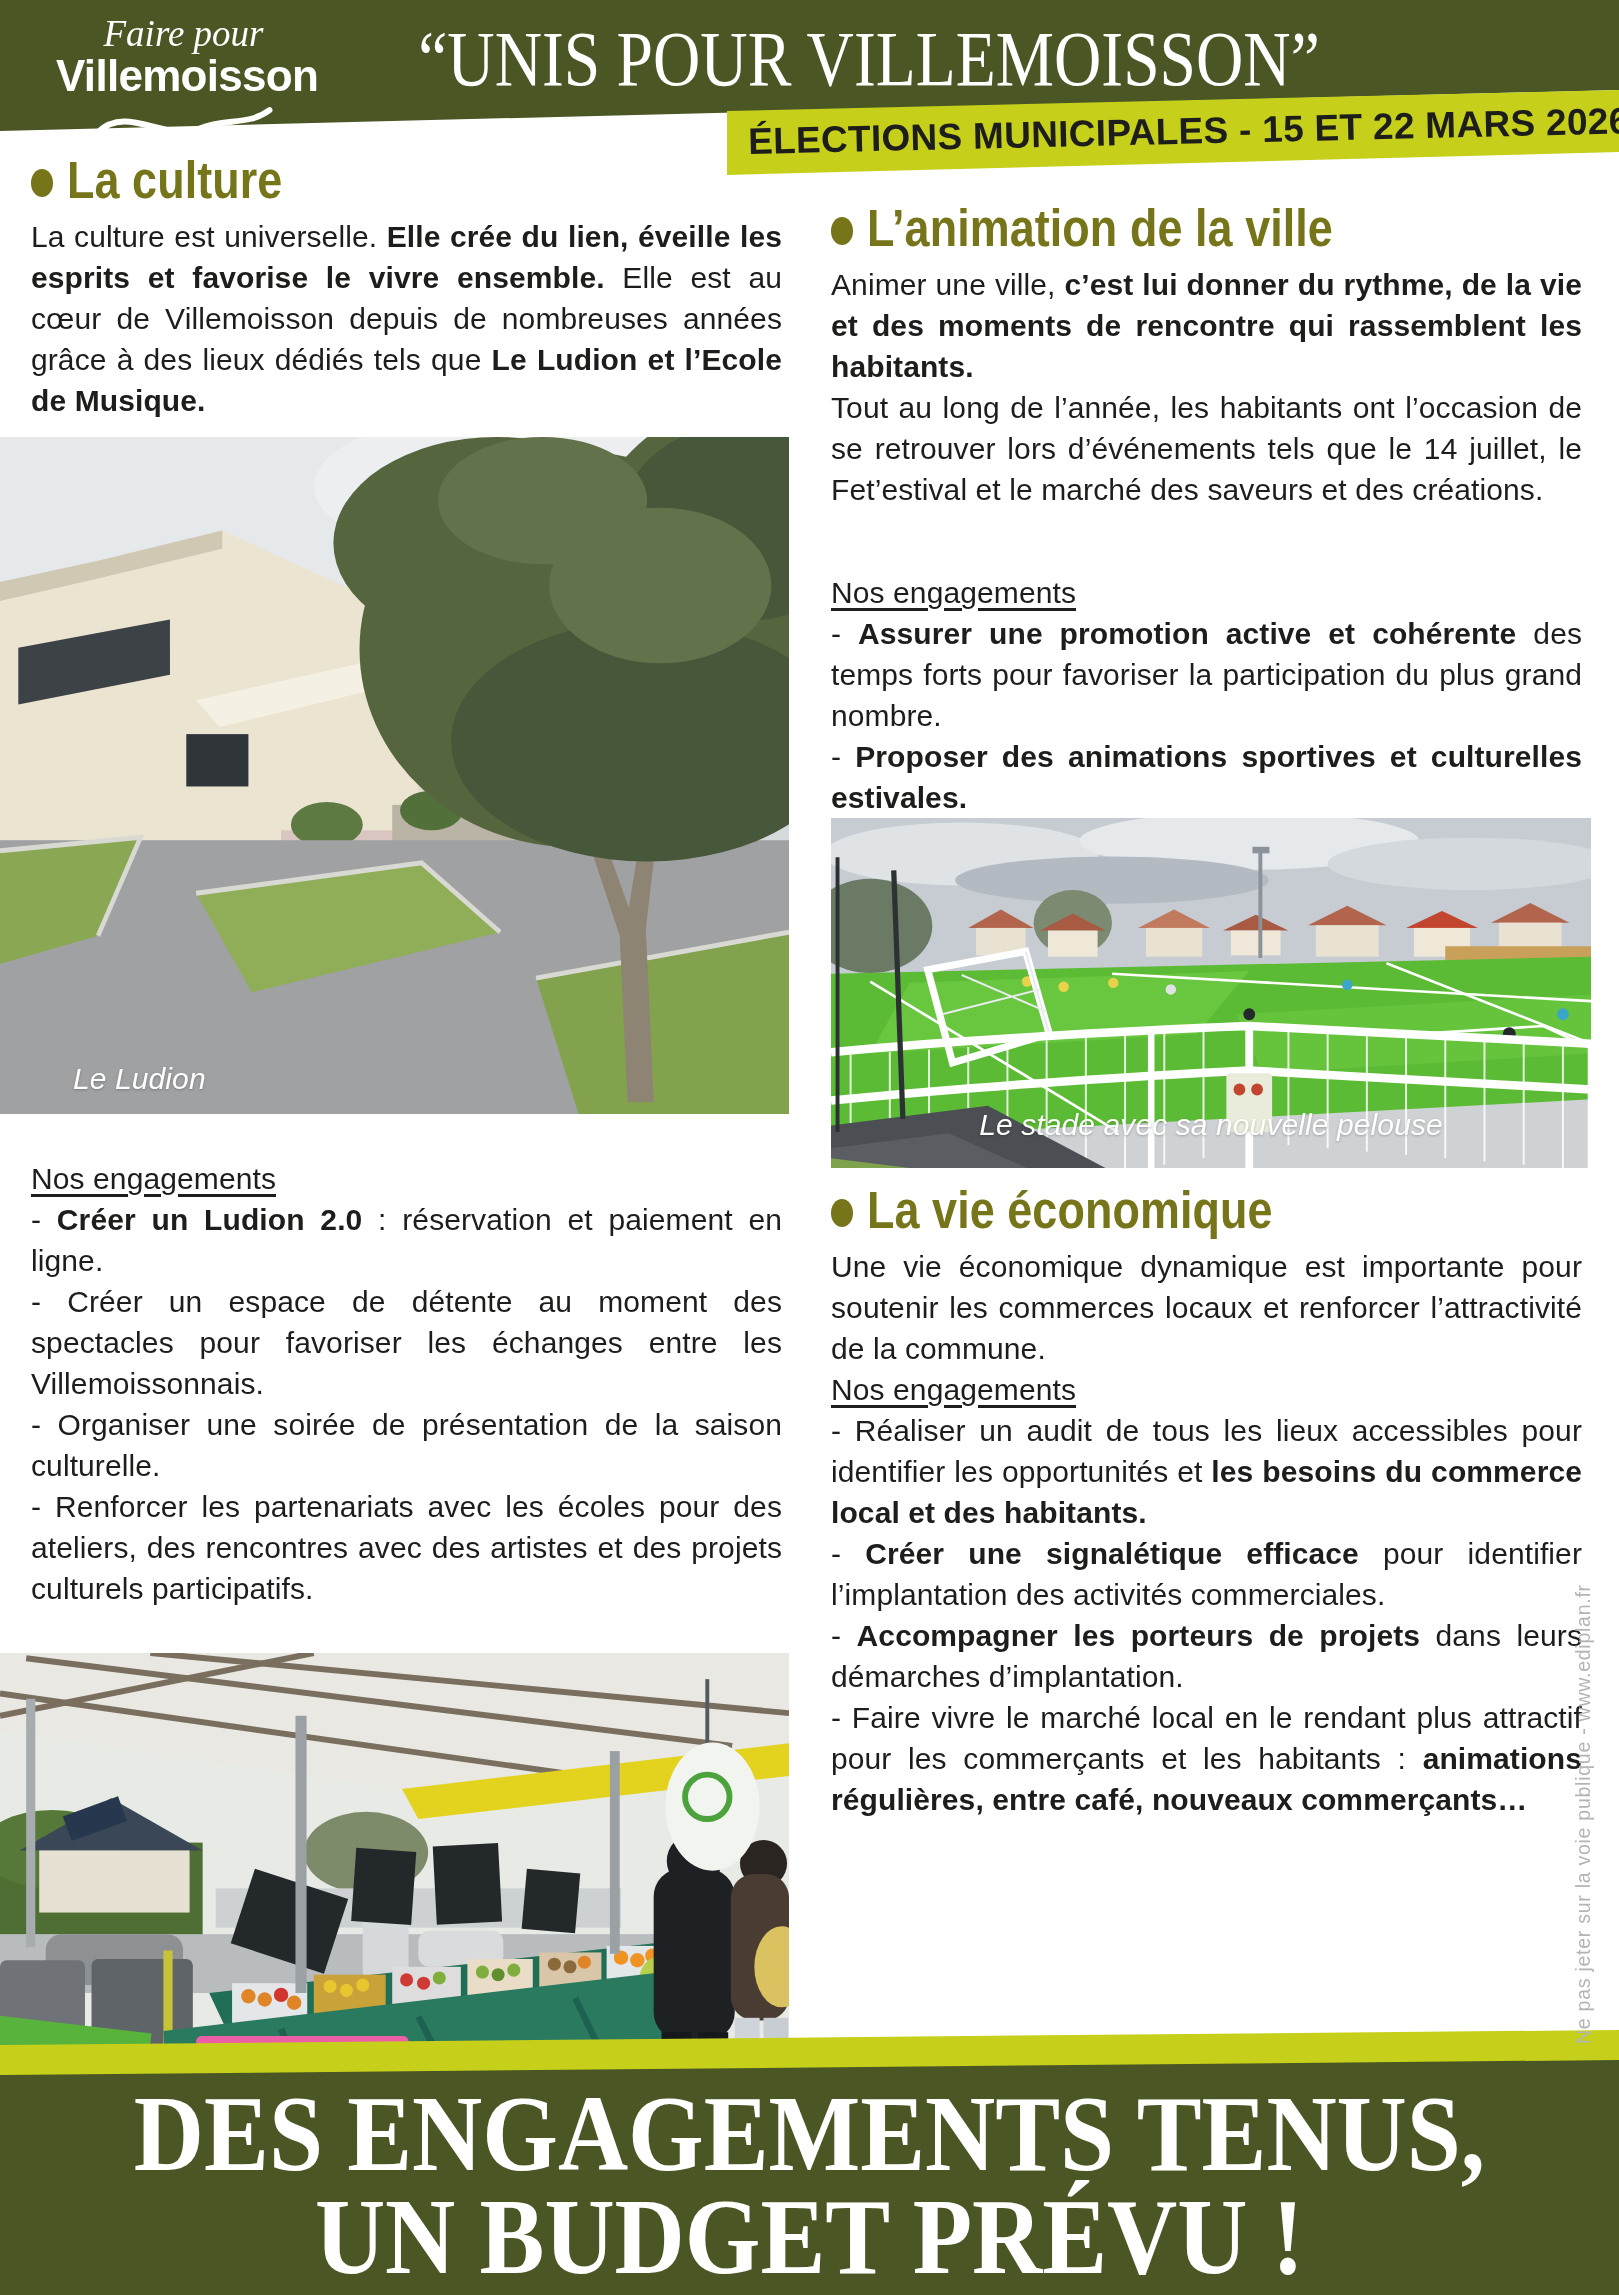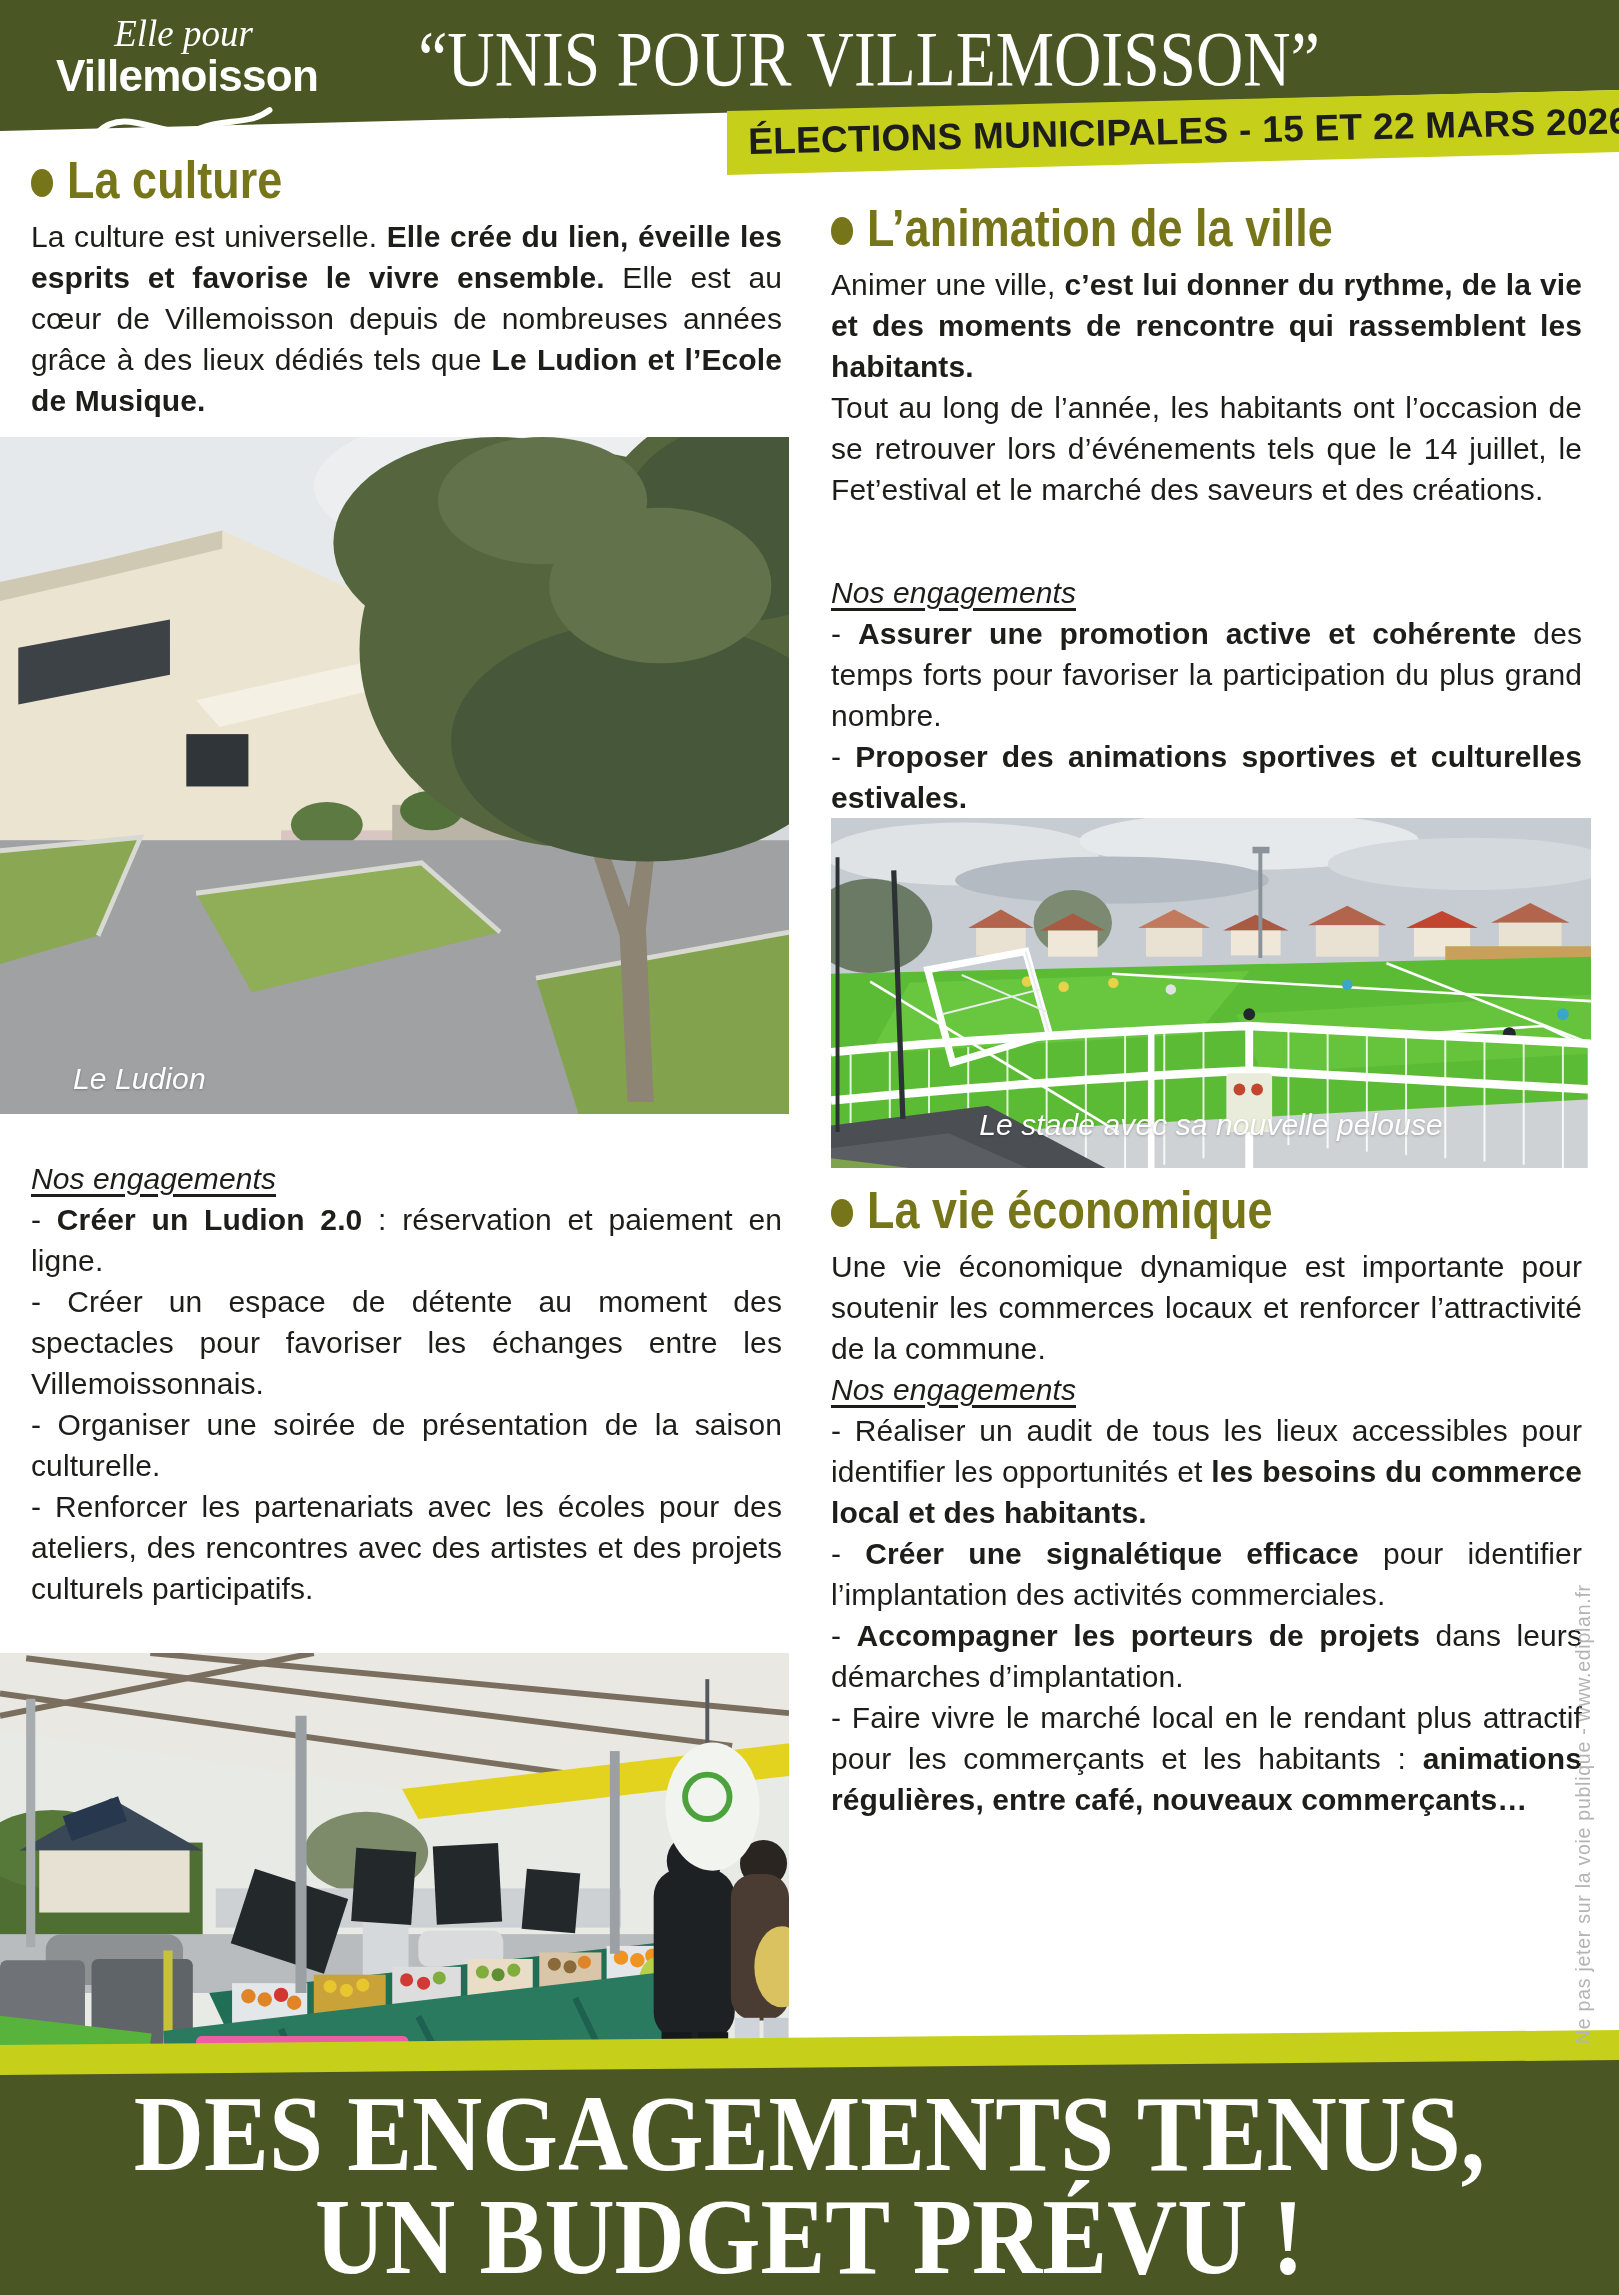--- a/index.html
+++ b/index.html
@@ -32,21 +32,21 @@
   
   .col{position:absolute; font-size:30px; line-height:41px; letter-spacing:0.1px; color:var(--ink); z-index:2;}
   .col-left{left:31px; top:155px; width:751px;}
   .col-right{left:831px; top:203px; width:751px;}
   .section-heading{color:var(--olive); font-size:51px; line-height:52px; font-weight:bold;
           margin:0 0 9.1px 0; display:flex; align-items:center; gap:14.4px; white-space:nowrap;}
   .dot{width:22px; height:27.4px; border-radius:50%; background:var(--olive); flex:0 0 auto; margin-top:3.9px;}
   .htext{display:inline-block; transform:scaleX(0.88); transform-origin:0 50%;}
   p.body{text-align:justify;}
   .b{font-weight:bold;}
-  .eng-label{font-style:italic; text-decoration:underline; text-underline-offset:5.2px;}
+  .eng-label{text-decoration:underline; text-underline-offset:5.2px;}
   .eng-item{text-align:justify;}
   .col-left .eng-label{margin-top:44px;}
   .col-right .eng-label.first{margin-top:62px;}
   .col-right .eng-label.second{margin-top:0;}
   .heading-eco{margin-top:17px;}
 
   
   figure.photo{position:relative; overflow:hidden; background:#cfd2d4;}
   .photo-ludion{margin:15.7px 0 0 -31px; width:789px; height:677px;}
   .photo-market{margin:44px 0 0 -31px; width:789px; height:440px;}
@@ -72,21 +72,21 @@
           transform:rotate(180deg); color:var(--gray); font-size:19.6px; letter-spacing:0.7px;
           white-space:nowrap; z-index:3;}
 </style>
 </head>
 <body>
 
 <div class="page">
 
   <div class="header"></div>
   <div class="logo">
-    <div class="logo-top">Elle pour</div>
+    <div class="logo-top">Faire pour</div>
     <div class="logo-bottom">Villemoisson</div>
     <div class="logo-wave">
       <svg width="183" height="43" viewBox="0 0 280 66">
         <path d="M8,48 C55,4 110,64 165,42 C205,26 240,38 272,14" fill="none" stroke="#fff" stroke-width="9" stroke-linecap="round"></path>
       </svg>
     </div>
   </div>
   <div class="page-title">“UNIS POUR VILLEMOISSON”</div>
 
   <div class="banner"></div>

